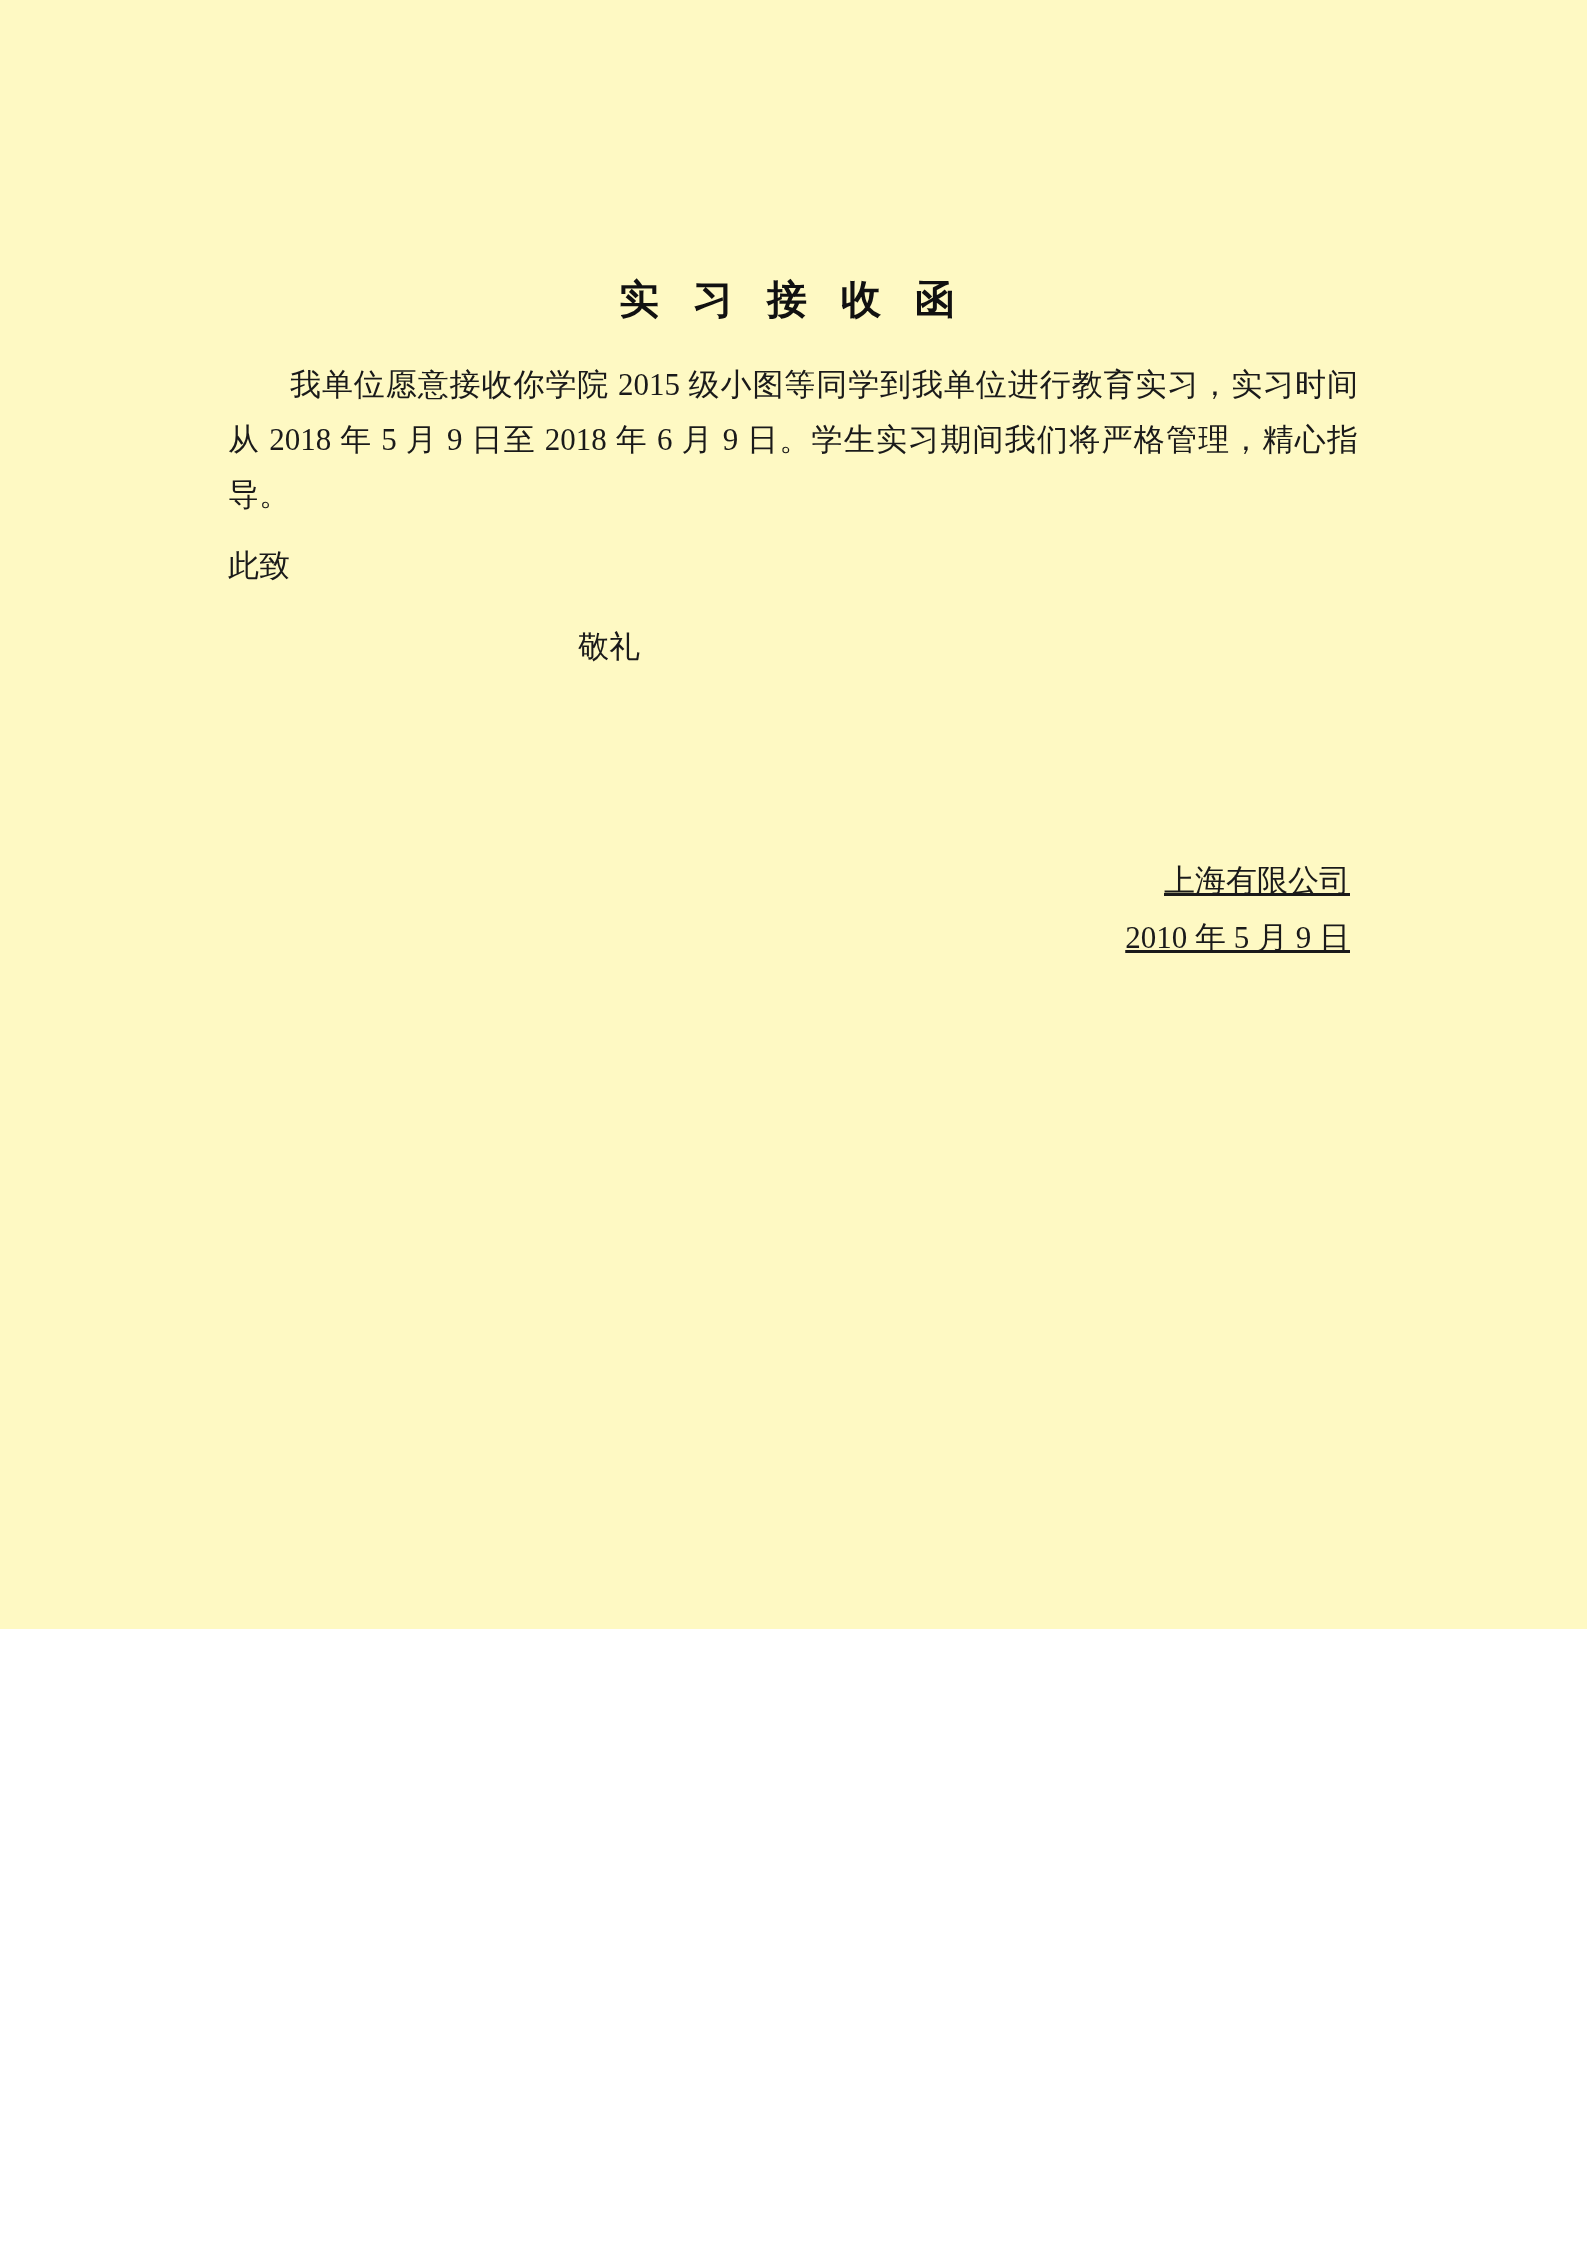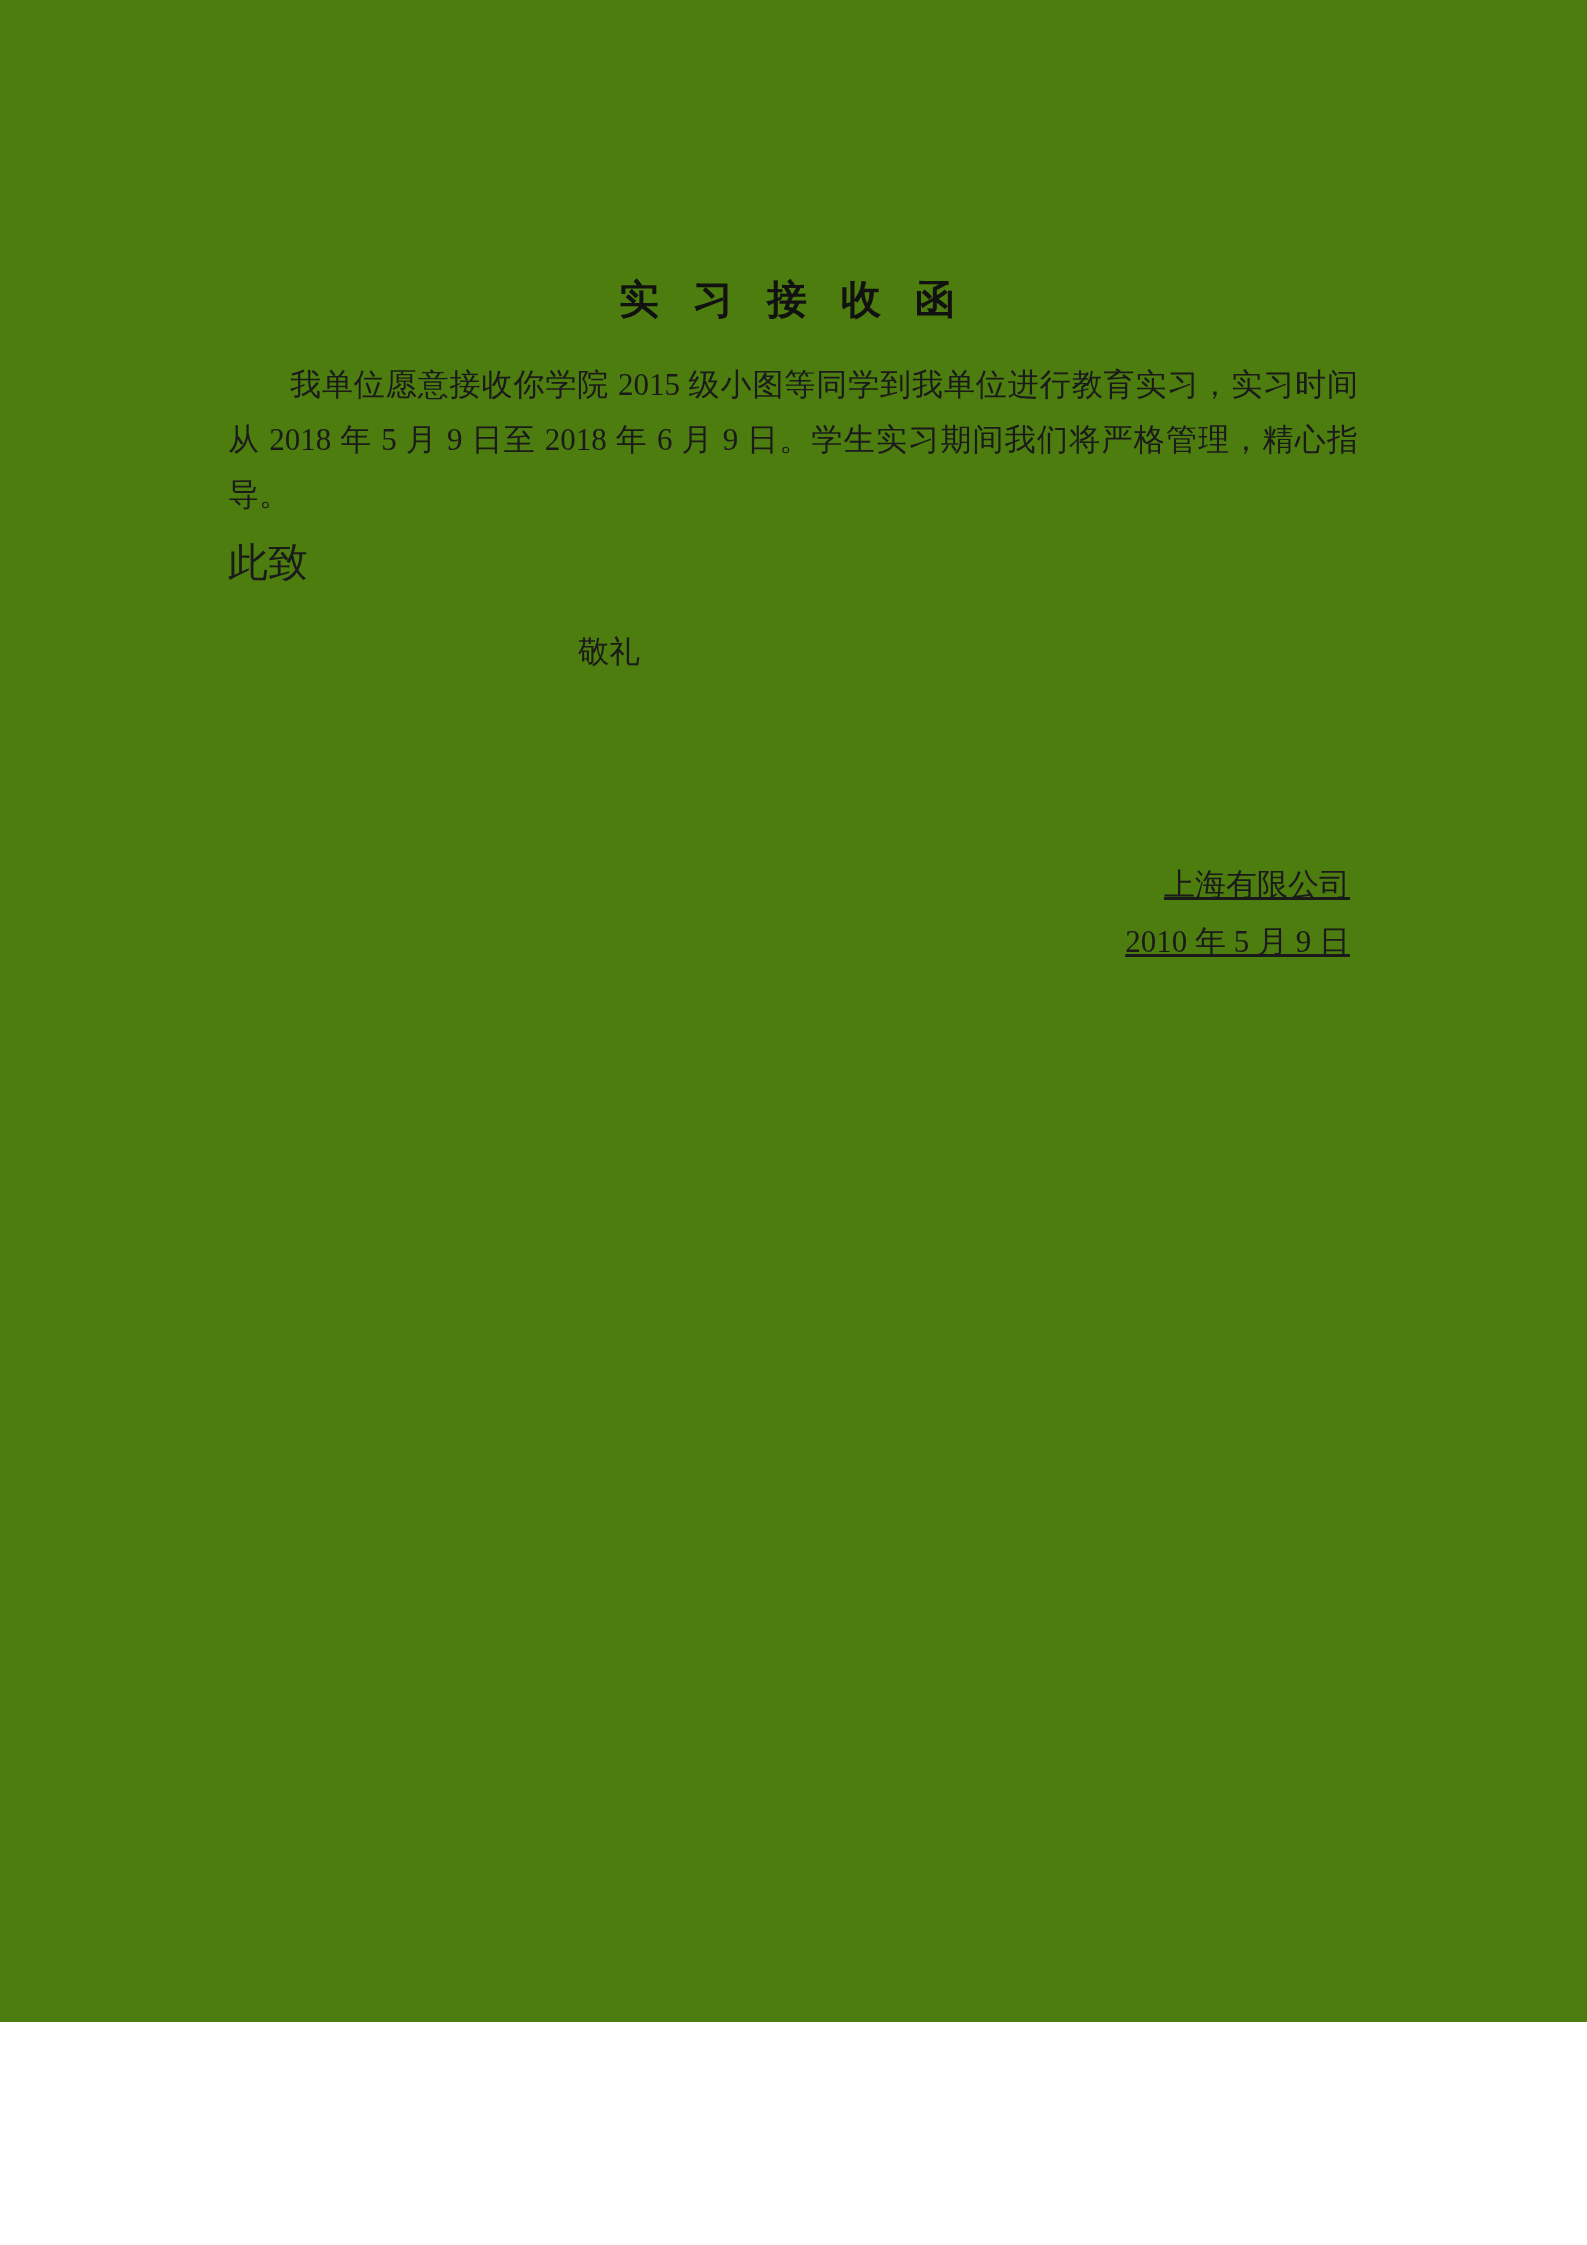--- a/index.html
+++ b/index.html
@@ -3,22 +3,22 @@
 <meta charset="utf-8">
 <style>
   html, body {
     margin: 0;
     padding: 0;
     background: #ffffff;
   }
   .page {
     position: relative;
     width: 1587px;
-    height: 2022px;
-    background: #4d7c0f;
+    height: 1629px;
+    background: #fef9c3;
     font-family: "Liberation Serif", "DejaVu Serif", serif;
     color: #1a1a1a;
     box-sizing: border-box;
   }
   .doc-body {
     position: absolute;
     left: 228px;
     top: 0;
     width: 1130px;
   }
@@ -39,22 +39,22 @@
   }
   .para {
     margin-top: 30px;
     font-size: 31px;
     line-height: 1.78;
     text-align: justify;
     text-justify: inter-ideograph;
     text-indent: 2em;
   }
   .closing-1 {
-    margin-top: 8px;
-    font-size: 40px;
+    margin-top: 18px;
+    font-size: 31px;
     line-height: 1.6;
   }
   .closing-2 {
     margin-top: 32px;
     margin-left: 350px;
     font-size: 31px;
     line-height: 1.6;
   }
   .signature {
     margin-top: 180px;

